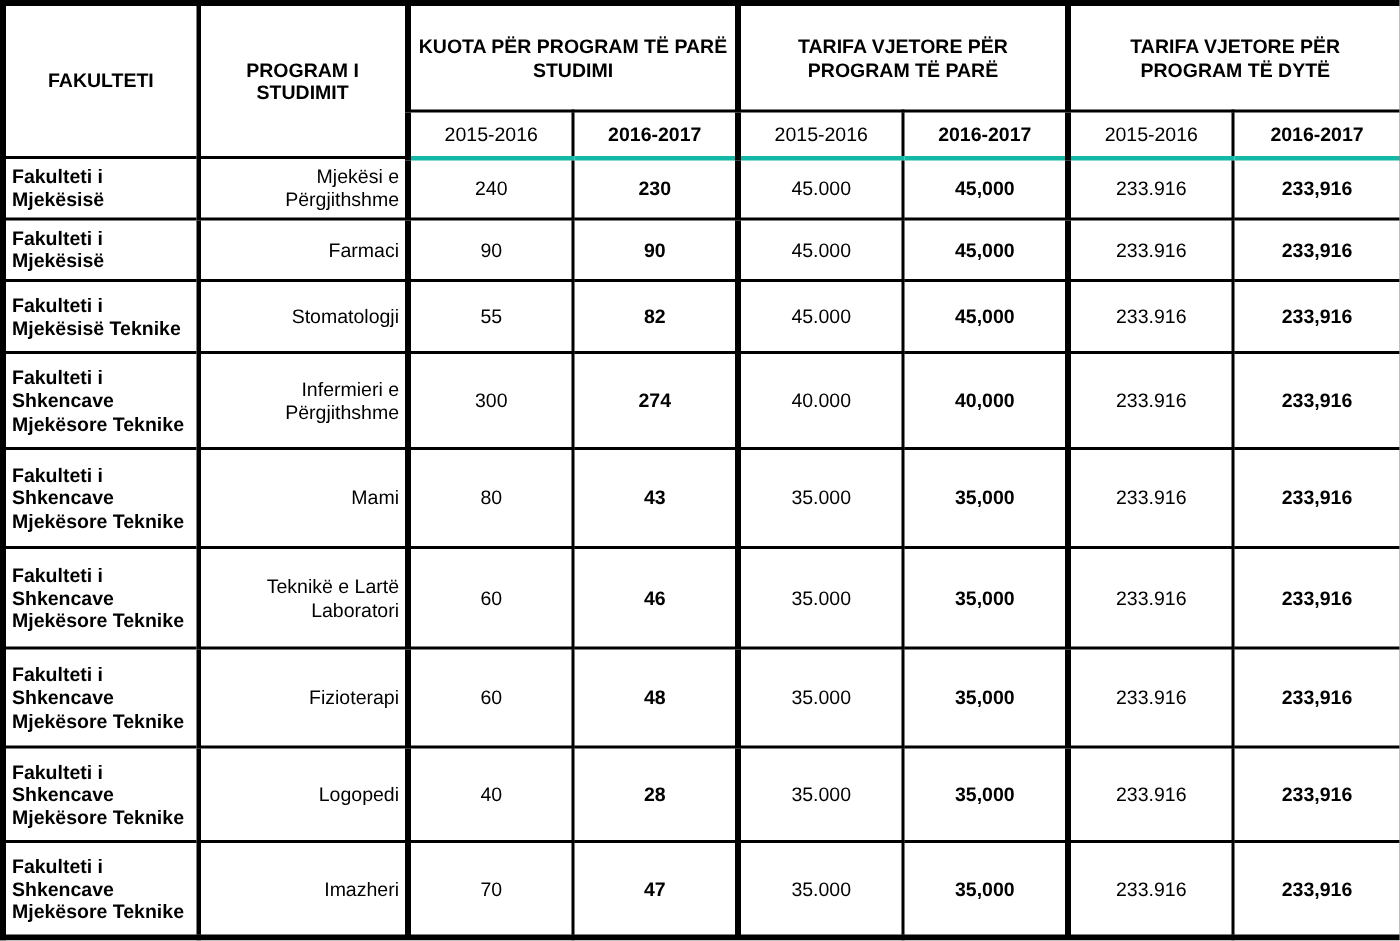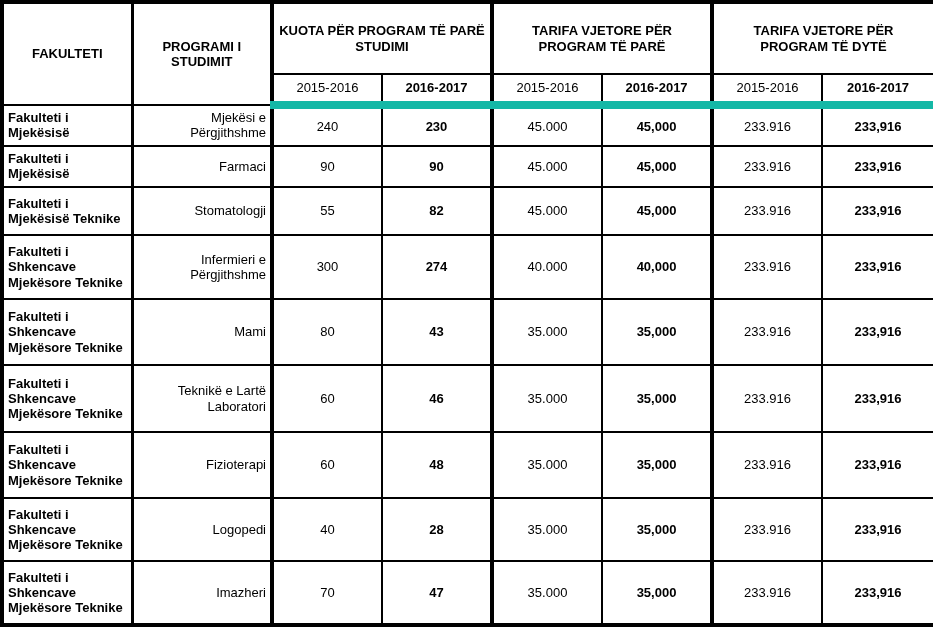--- a/index.html
+++ b/index.html
@@ -33,21 +33,21 @@
   }
   
   table.tariff-table {
     border: 4px solid #000000;
   }
   
   .gb { border-left: 4px solid #000000 !important; margin-left: 15px; }
   
   .cb { border-left: 3px solid #000000 !important; }
   
-  tr.subhead th { border-bottom: 8px solid #14b8a6; }
+  tr.subhead th { border-bottom: 3px solid #14b8a6; }
   th.rowspan2 { border-bottom: 3px solid #000000; }
 
   
   th.colhead {
     font-weight: bold;
     font-size: 13px;
     text-align: center;
   }
   th.grouphead {
     font-weight: bold;
@@ -119,21 +119,21 @@
       <col style="width:110px">
       <col style="width:110px">
       <col style="width:110px">
       <col style="width:110px">
       <col style="width:110px">
       <col style="width:113px">
     </colgroup>
     <thead>
       <tr class="hrow1">
         <th class="colhead rowspan2" rowspan="2">FAKULTETI</th>
-        <th class="colhead rowspan2 cb" rowspan="2">PROGRAMI I STUDIMIT</th>
+        <th class="colhead rowspan2 cb" rowspan="2">PROGRAM I STUDIMIT</th>
         <th class="grouphead gb" colspan="2">KUOTA PËR PROGRAM TË PARË STUDIMI</th>
         <th class="grouphead gb" colspan="2">TARIFA VJETORE PËR PROGRAM TË PARË</th>
         <th class="grouphead gb" colspan="2">TARIFA VJETORE PËR PROGRAM TË DYTË</th>
       </tr>
       <tr class="hrow2 subhead">
         <th class="year gb">2015-2016</th>
         <th class="yearb">2016-2017</th>
         <th class="year gb">2015-2016</th>
         <th class="yearb">2016-2017</th>
         <th class="year gb">2015-2016</th>

